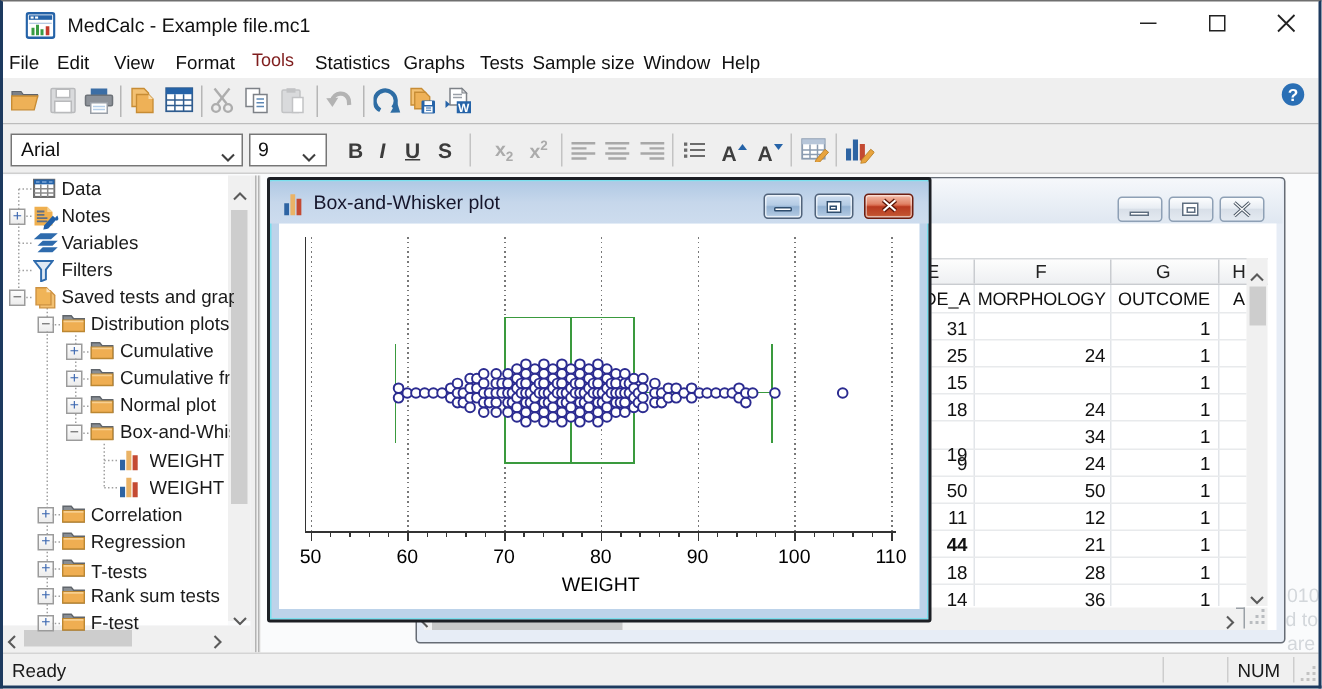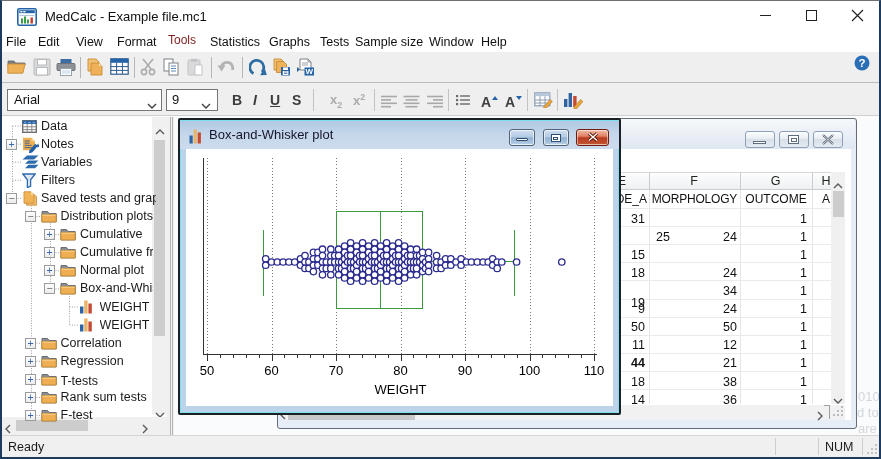--- a/index.html
+++ b/index.html
@@ -403,21 +403,21 @@
 <div class="abs" style="left:621px;top:280.4px;width:210px;height:1px;background:#e8eaec;"></div>
 <div class="abs" style="left:621px;top:298.5px;width:210px;height:1px;background:#e8eaec;"></div>
 <div class="abs" style="left:621px;top:316.6px;width:210px;height:1px;background:#e8eaec;"></div>
 <div class="abs" style="left:621px;top:334.7px;width:210px;height:1px;background:#e8eaec;"></div>
 <div class="abs" style="left:621px;top:352.8px;width:210px;height:1px;background:#e8eaec;"></div>
 <div class="abs" style="left:621px;top:370.9px;width:210px;height:1px;background:#e8eaec;"></div>
 <div class="abs" style="left:621px;top:389.0px;width:210px;height:1px;background:#e8eaec;"></div>
 <div class="abs" style="left:621px;top:407.1px;width:210px;height:1px;background:#e8eaec;"></div>
 <div class="abs" style="left:621px;top:211.6px;width:24px;text-align:right;font-size:12.5px;color:#111;">31</div>
 <div class="abs" style="left:760px;top:211.6px;width:47px;text-align:right;font-size:12.5px;color:#111;">1</div>
-<div class="abs" style="left:656px;top:229.7px;width:24px;text-align:left;font-size:12.5px;color:#111;">25</div>
+<div class="abs" style="left:621px;top:229.7px;width:24px;text-align:right;font-size:12.5px;color:#111;">25</div>
 <div class="abs" style="left:651px;top:229.7px;width:86px;text-align:right;font-size:12.5px;color:#111;">24</div>
 <div class="abs" style="left:760px;top:229.7px;width:47px;text-align:right;font-size:12.5px;color:#111;">1</div>
 <div class="abs" style="left:621px;top:247.8px;width:24px;text-align:right;font-size:12.5px;color:#111;">15</div>
 <div class="abs" style="left:760px;top:247.8px;width:47px;text-align:right;font-size:12.5px;color:#111;">1</div>
 <div class="abs" style="left:621px;top:265.9px;width:24px;text-align:right;font-size:12.5px;color:#111;">18</div>
 <div class="abs" style="left:651px;top:265.9px;width:86px;text-align:right;font-size:12.5px;color:#111;">24</div>
 <div class="abs" style="left:760px;top:265.9px;width:47px;text-align:right;font-size:12.5px;color:#111;">1</div>
 <div class="abs" style="left:621px;top:296px;width:24px;text-align:right;font-size:12.5px;color:#111;">19</div>
 <div class="abs" style="left:651px;top:284.0px;width:86px;text-align:right;font-size:12.5px;color:#111;">34</div>
 <div class="abs" style="left:760px;top:284.0px;width:47px;text-align:right;font-size:12.5px;color:#111;">1</div>
@@ -427,21 +427,21 @@
 <div class="abs" style="left:621px;top:320.2px;width:24px;text-align:right;font-size:12.5px;color:#111;">50</div>
 <div class="abs" style="left:651px;top:320.2px;width:86px;text-align:right;font-size:12.5px;color:#111;">50</div>
 <div class="abs" style="left:760px;top:320.2px;width:47px;text-align:right;font-size:12.5px;color:#111;">1</div>
 <div class="abs" style="left:621px;top:338.3px;width:24px;text-align:right;font-size:12.5px;color:#111;">11</div>
 <div class="abs" style="left:651px;top:338.3px;width:86px;text-align:right;font-size:12.5px;color:#111;">12</div>
 <div class="abs" style="left:760px;top:338.3px;width:47px;text-align:right;font-size:12.5px;color:#111;">1</div>
 <div class="abs" style="left:621px;top:356.4px;width:24px;text-align:right;font-size:12.5px;color:#111;font-weight:bold;">44</div>
 <div class="abs" style="left:651px;top:356.4px;width:86px;text-align:right;font-size:12.5px;color:#111;">21</div>
 <div class="abs" style="left:760px;top:356.4px;width:47px;text-align:right;font-size:12.5px;color:#111;">1</div>
 <div class="abs" style="left:621px;top:374.5px;width:24px;text-align:right;font-size:12.5px;color:#111;">18</div>
-<div class="abs" style="left:651px;top:374.5px;width:86px;text-align:right;font-size:12.5px;color:#111;">38</div>
+<div class="abs" style="left:651px;top:374.5px;width:86px;text-align:right;font-size:12.5px;color:#111;">28</div>
 <div class="abs" style="left:760px;top:374.5px;width:47px;text-align:right;font-size:12.5px;color:#111;">1</div>
 <div class="abs" style="left:621px;top:392.6px;width:24px;text-align:right;font-size:12.5px;color:#111;">14</div>
 <div class="abs" style="left:651px;top:392.6px;width:86px;text-align:right;font-size:12.5px;color:#111;">36</div>
 <div class="abs" style="left:760px;top:392.6px;width:47px;text-align:right;font-size:12.5px;color:#111;">1</div>
 <div class="abs" style="left:831px;top:172px;width:14px;height:232px;background:#f0f0f0;"></div>
 <div class="abs" style="left:832px;top:176px;"><svg width="12" height="8" viewBox="0 0 12 8">
       <path d="M2 6 L6 2 L10 6" fill="none" stroke="#5a5a5a" stroke-width="1.4"></path>
     </svg></div>
 <div class="abs" style="left:832.5px;top:191px;width:11px;height:26px;background:#cdcdcd;"></div>
 <div class="abs" style="left:832px;top:391px;"><svg width="12" height="8" viewBox="0 0 12 8">

